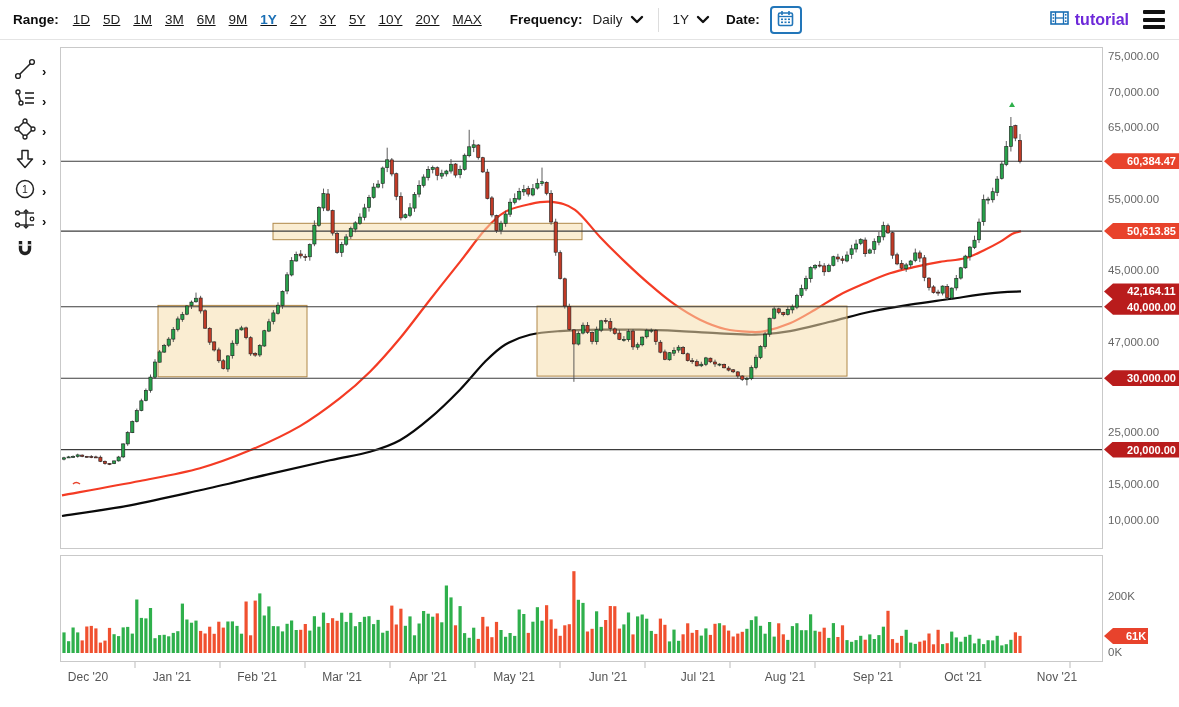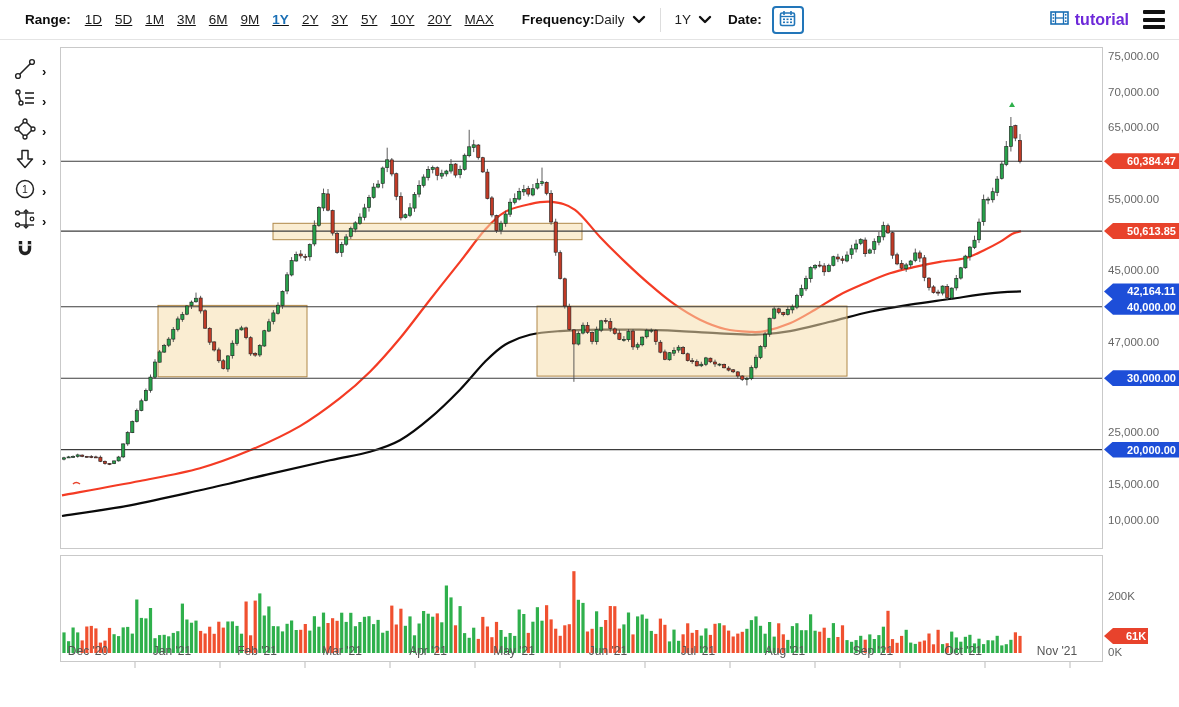--- a/index.html
+++ b/index.html
@@ -1,50 +1,50 @@
 <!DOCTYPE html>
 <html><head>
 <meta charset="utf-8">
 <style>
   html,body{margin:0;padding:0;background:#fff;}
   #app{position:relative;width:1179px;height:707px;background:#fff;overflow:hidden;
        font-family:"Liberation Sans",sans-serif;color:#111;}
   
   #toolbar{position:absolute;left:0;top:0;width:1179px;height:40px;border-bottom:1px solid #e4e4e4;
-           display:flex;align-items:center;padding-left:25px;box-sizing:border-box;font-size:13.5px;}
+           display:flex;align-items:center;padding-left:13px;box-sizing:border-box;font-size:13.5px;}
   .tb-label{font-weight:bold;color:#0d0d0d;}
   #range-options{display:flex;margin-left:13px;text-decoration:underline;}
   .range-opt{margin-right:11px;cursor:pointer;color:#1c1c1c;padding:2px 1px;}
   .range-opt.selected{color:#1a6fb5;font-weight:bold;}
   #freq-label{margin-left:16px;}
-  #freq-value{color:#222;cursor:pointer;}
+  #freq-value{margin-left:10px;color:#222;cursor:pointer;}
   .chev{margin-left:7px;display:inline-flex;align-items:center;cursor:pointer;}
   .vsep{width:1px;height:24px;background:#ddd;margin:0 14px;}
   #period-value{color:#222;cursor:pointer;}
   #date-label{margin-left:16px;}
   #calendar-btn{margin-left:10px;width:32px;height:28px;border:2px solid #2276b9;border-radius:4px;
                 display:flex;align-items:center;justify-content:center;cursor:pointer;background:#fff;box-sizing:border-box;}
   #brand{margin-left:auto;display:flex;align-items:center;padding-right:14px;}
   #brand-link{display:flex;align-items:center;cursor:pointer;}
   #brand-name{color:#6d28d9;font-weight:bold;font-size:16px;margin-left:6px;}
   #hamburger{margin-left:14px;display:flex;flex-direction:column;justify-content:center;cursor:pointer;}
   #hamburger div{width:22px;height:4px;background:#111;border-radius:1px;margin:1.7px 0;}
   
   #tools{position:absolute;left:13px;top:56px;display:flex;flex-direction:column;}
   .tool-row{display:flex;align-items:center;height:30px;cursor:pointer;}
   .tool-chev{font-size:13px;font-weight:bold;color:#111;margin-left:5px;line-height:1;}
   
   #chart-svg{position:absolute;left:0;top:0;}
   .axis-label{position:absolute;left:1108px;font-size:11.5px;color:#666;white-space:nowrap;}
-  .month-label{position:absolute;top:644px;width:64px;text-align:center;font-size:12px;color:#555;white-space:nowrap;}
+  .month-label{position:absolute;top:670px;width:64px;text-align:center;font-size:12px;color:#555;white-space:nowrap;}
   .badge{position:absolute;left:1104px;width:75px;height:16px;line-height:16px;color:#fff;
          font-size:11px;font-weight:bold;text-align:center;padding-left:20px;box-sizing:border-box;
          clip-path:polygon(0 50%,9px 0,100% 0,100% 100%,9px 100%);}
   .badge.red{background:#e8432c;}
-  .badge.black{background:#1d4ed8;}
+  .badge.black{background:#b91c1c;}
   .badge.small{width:44px;}
 </style>
 </head>
 <body>
 
 <div id="app">
 
   <div id="toolbar">
     <span class="tb-label">Range:</span>
     <div id="range-options">

